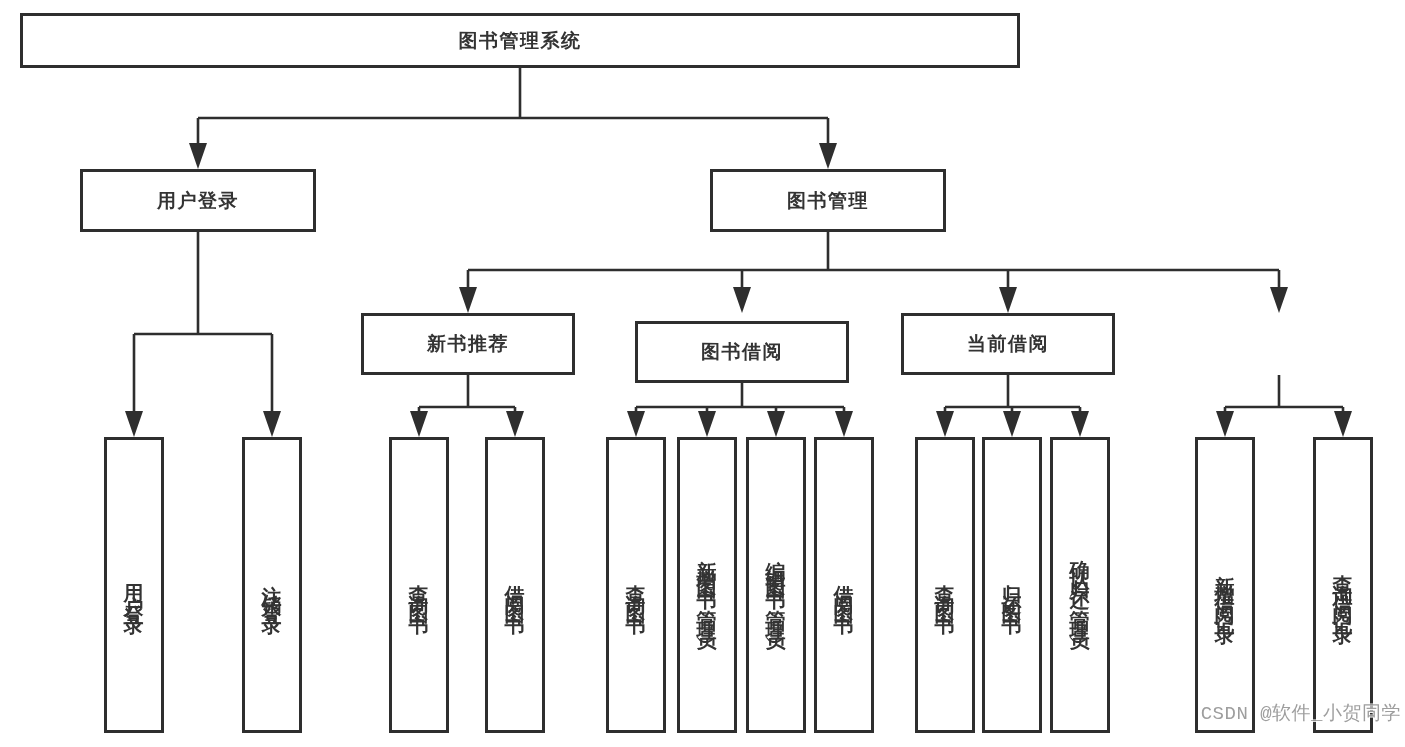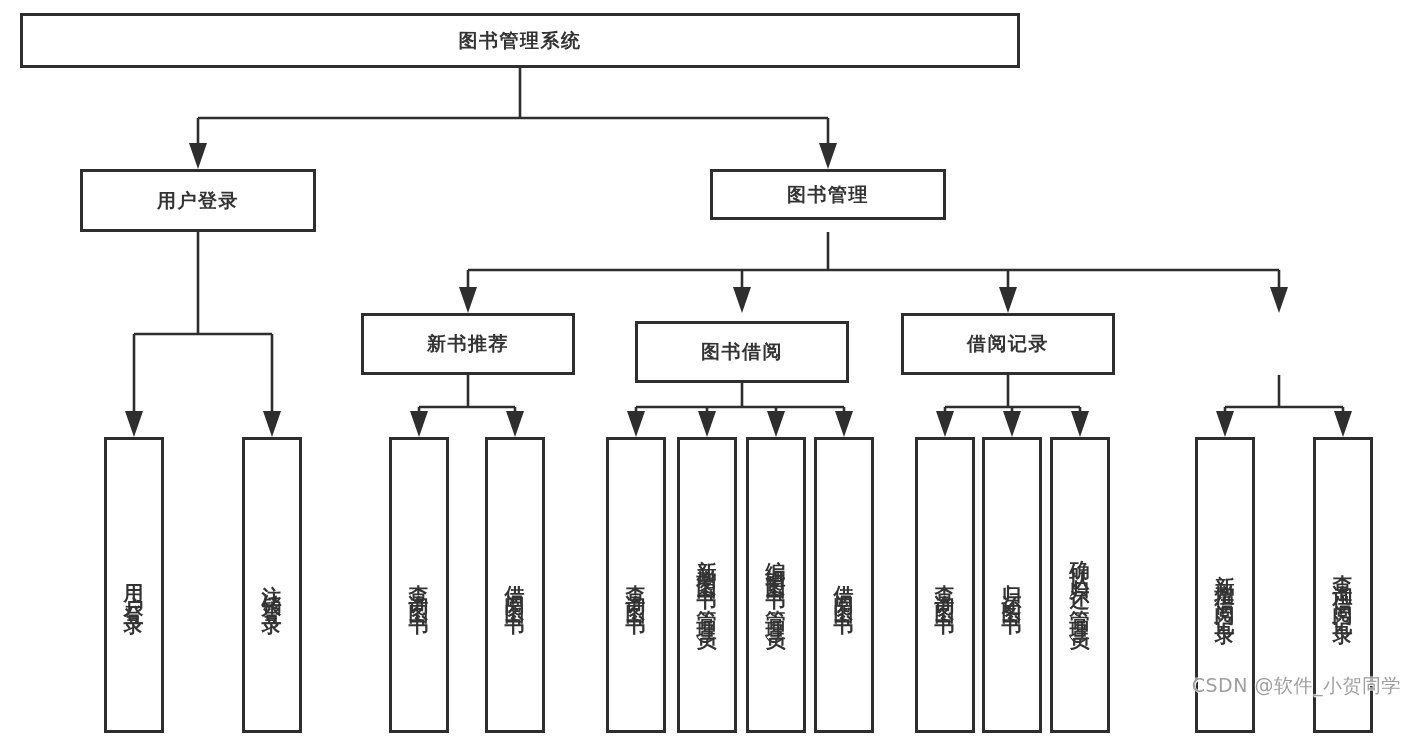--- a/index.html
+++ b/index.html
@@ -25,25 +25,26 @@
     color:var(--text);
     font-weight:bold;
   }
   .h-node{font-size:19px;letter-spacing:1.5px;white-space:nowrap;}
   .v-node{
     writing-mode:vertical-lr;text-orientation:mixed;
     font-size:20px;letter-spacing:10px;line-height:1;
     padding-top:8px;
   }
   .watermark{
-    position:absolute;right:4px;top:673px;
+    position:absolute;right:4px;top:700px;
     font-size:19px;letter-spacing:0.5px;
     color:var(--watermark-text);
     text-shadow:1px 1px 0 rgba(255,255,255,0.95), -1px -1px 0 rgba(255,255,255,0.6);
     white-space:nowrap;
+    font-family:Liberation Mono, monospace;
   }
 </style>
 </head>
 <body>
 
 <div class="stage">
 
   <svg class="connectors" viewBox="0 0 1405 747" aria-hidden="true">
 
     <g>
@@ -90,25 +91,25 @@
     <g>
       <path class="edge" d="M1279 375 V407 M1225 407 H1343 M1225 407 V414 M1343 407 V414"></path>
       <polygon class="arrow" points="1216,411 1234,411 1225,437"></polygon>
       <polygon class="arrow" points="1334,411 1352,411 1343,437"></polygon>
     </g>
   </svg>
 
   <div class="node h-node" style="left:20px;top:13px;width:1000px;height:55px">图书管理系统</div>
 
   <div class="node h-node" style="left:80px;top:169px;width:236px;height:63px">用户登录</div>
-  <div class="node h-node" style="left:710px;top:169px;width:236px;height:51px">图书管理</div>
+  <div class="node h-node" style="left:710px;top:169px;width:236px;height:63px">图书管理</div>
 
   <div class="node h-node" style="left:361px;top:313px;width:214px;height:62px">新书推荐</div>
   <div class="node h-node" style="left:635px;top:321px;width:214px;height:62px">图书借阅</div>
-  <div class="node h-node" style="left:901px;top:313px;width:214px;height:62px">借阅记录</div>
+  <div class="node h-node" style="left:901px;top:313px;width:214px;height:62px">当前借阅</div>
 
   <div class="node v-node" style="left:104px;top:437px;width:60px;height:296px">用户登录</div>
   <div class="node v-node" style="left:242px;top:437px;width:60px;height:296px">注销登录</div>
 
   <div class="node v-node" style="left:389px;top:437px;width:60px;height:296px">查询图书</div>
   <div class="node v-node" style="left:485px;top:437px;width:60px;height:296px">借阅图书</div>
 
   <div class="node v-node" style="left:606px;top:437px;width:60px;height:296px">查询图书</div>
   <div class="node v-node" style="left:677px;top:437px;width:60px;height:296px">新增图书（管理员）</div>
   <div class="node v-node" style="left:746px;top:437px;width:60px;height:296px">编辑图书（管理员）</div>

